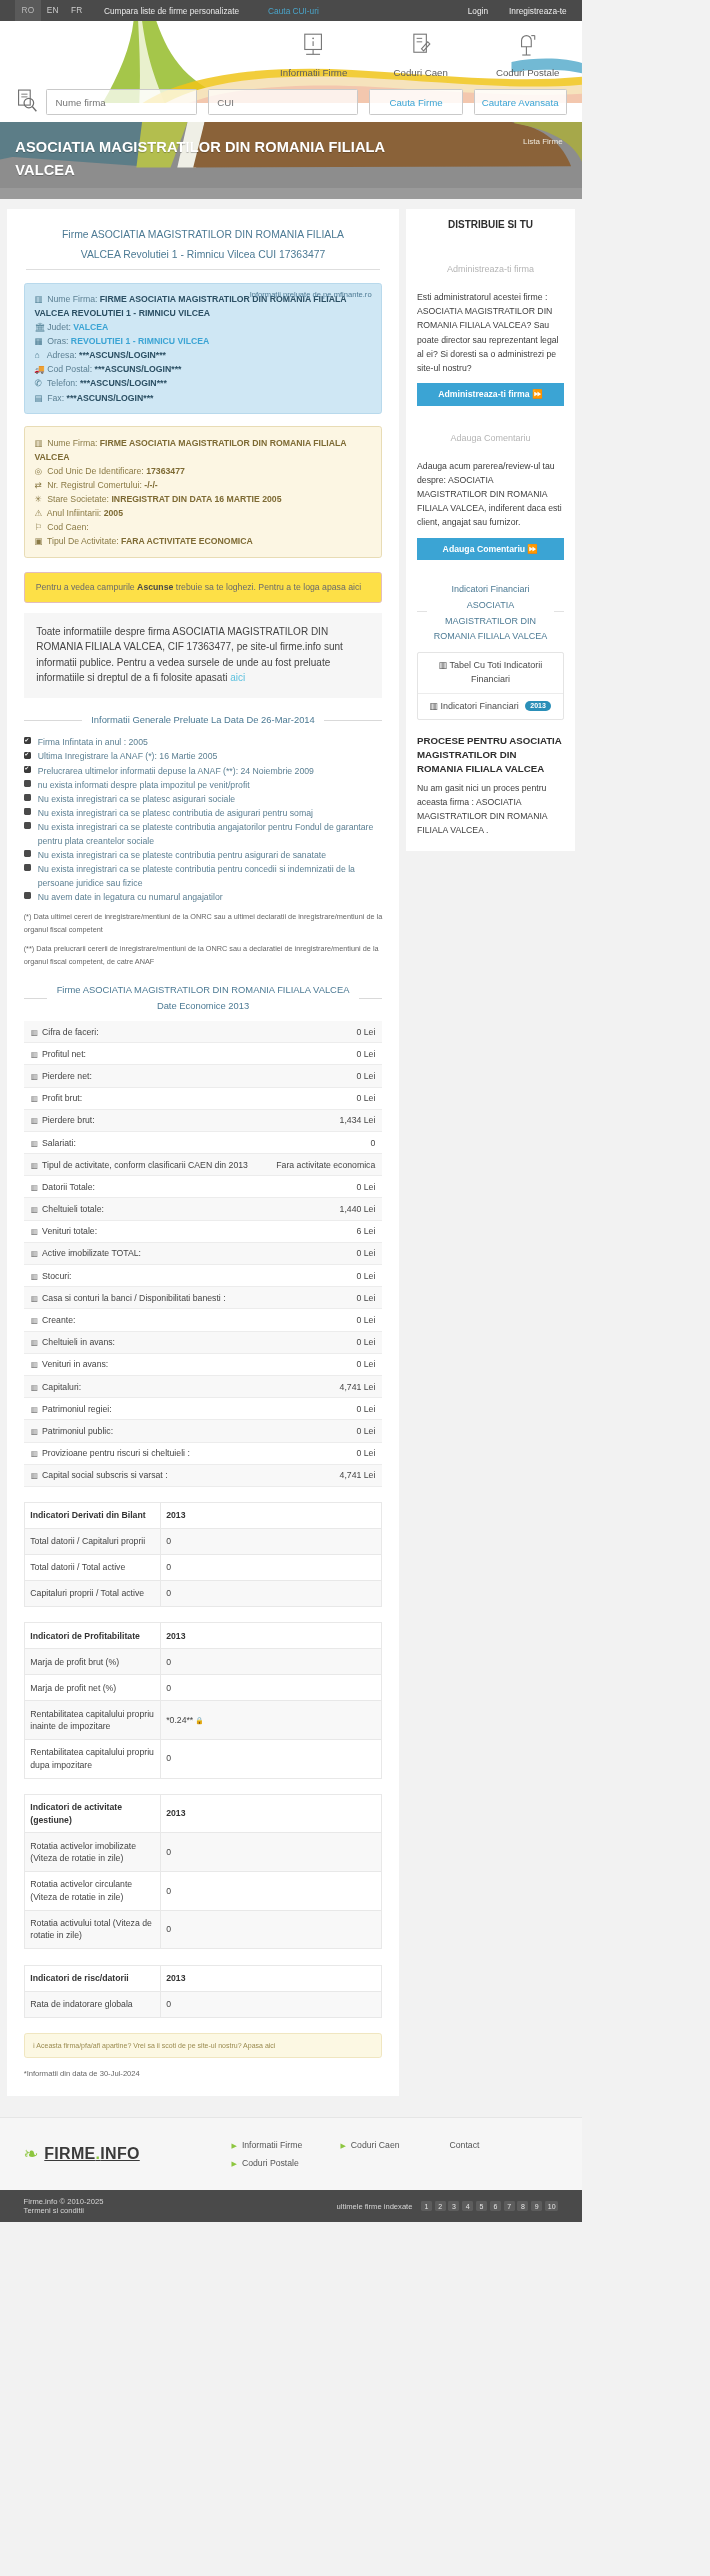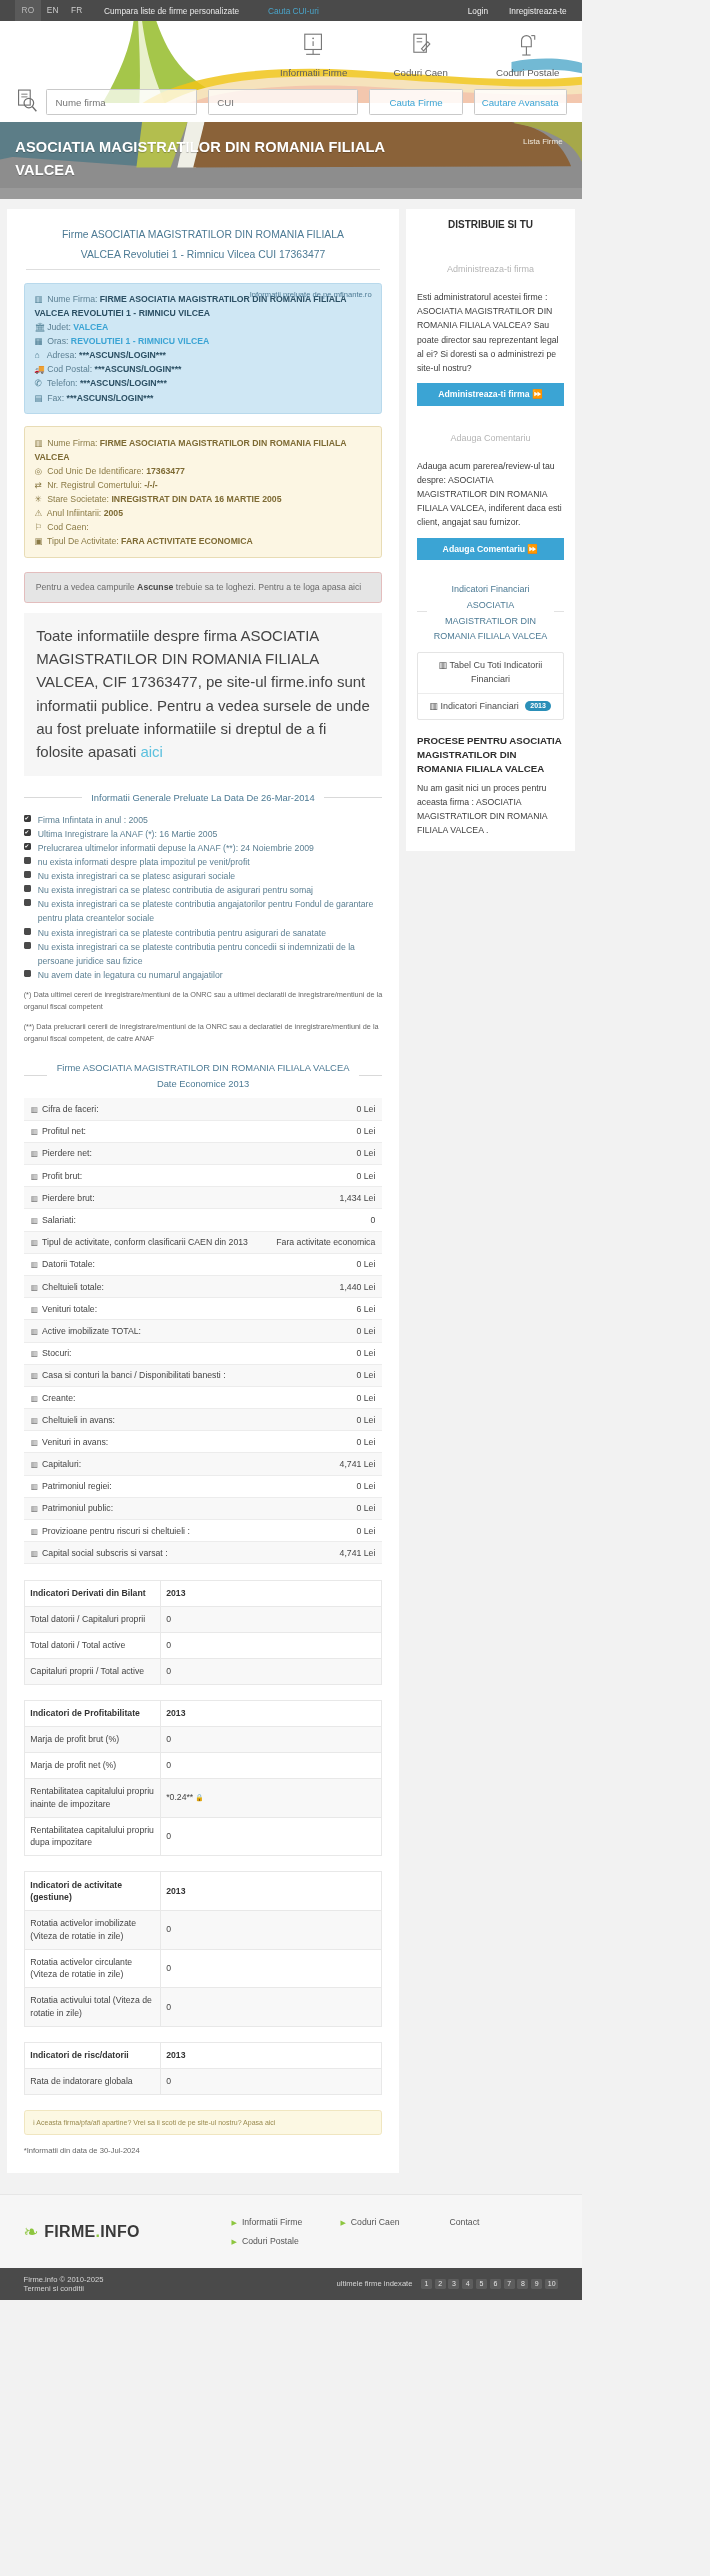--- a/index.html
+++ b/index.html
@@ -160,35 +160,35 @@
   .box .row { line-height: 1.62; font-size: 8.7px; color:#5b7f92; }
   .box .row .ico { display:inline-block; width: 10.4px; color:#4a7b90; }
   .box .row b { color: #2b4f63; font-size: 8.7px; }
   .box.cream .row { color: #8a7a45; }
   .box.cream .row b { color:#7d6a33; }
   .box.cream .row .ico { color:#8a7a45; }
   .box .row .lnk { color: #3ba4d4; font-weight: bold; }
 
   .alert {
     margin-top: 14px;
-    background: #e5e5e5;
+    background: #fde047;
     border: 0.7px solid #e3bdbd;
     border-radius: 2.8px;
     padding: 9.7px 11px;
     color: #6b6b6b;
     font-size: 8.7px;
   }
   .alert b { color: #4a4a4a; }
 
   .panel {
     margin-top: 9.7px;
     background: #f6f6f6;
     padding: 11px 12.5px 12.5px 12.5px;
     color: #444;
-    font-size: 15px;
+    font-size: 10px;
     line-height: 1.55;
   }
   .panel a { color: #5bc0de; text-decoration: none; }
 
   
   ul.checks { list-style: none; margin-top: 4.2px; }
   ul.checks li {
     font-size: 8.7px;
     color: #5b7f92;
     line-height: 1.62;
@@ -295,21 +295,21 @@
   .side h4 {
     margin-top: 14px; font-size: 9.7px; color:#2e2e2e; font-weight:bold; line-height:1.4;
   }
   .side .pp { margin-top: 5.6px; }
 
   
   .footer { background:#f2f2f2; padding: 21px 0 0 0; }
   .footer-inner { display:flex; padding: 18px 23.6px 18px 23.6px; background:#f6f6f6; border-top:0.7px solid #e6e6e6; }
   .logo { flex: 0 0 208px; display:flex; align-items:center; gap:5.6px; }
   .logo .leaf { color:#8dc63f; font-size: 18px; }
-  .logo .txt { font-size: 16px; font-weight: bold; color:#3a3a3a; letter-spacing:0.3px;}
+  .logo .txt { font-size: 16px; font-weight: bold; color:#3a3a3a; letter-spacing:0.3px;text-decoration:underline;}
   .logo .txt .dot { color:#8dc63f; }
   .fcol { flex: 1 1 0; }
   .fcol .fl { font-size: 8.7px; color:#555; line-height: 2.1; cursor:pointer; }
   .fcol .fl .chev { color:#8dc63f; margin-right: 4.9px; font-size: 7px; }
   .copyrow {
     display:flex; align-items:center; justify-content:space-between;
     background:#4a4a4a; color:#d6d6d6; font-size:7.6px; padding: 7px 23.6px;
   }
   .copyrow .terms { color:#d6d6d6; }
   .pager { display:flex; align-items:center; gap:2.8px; }

